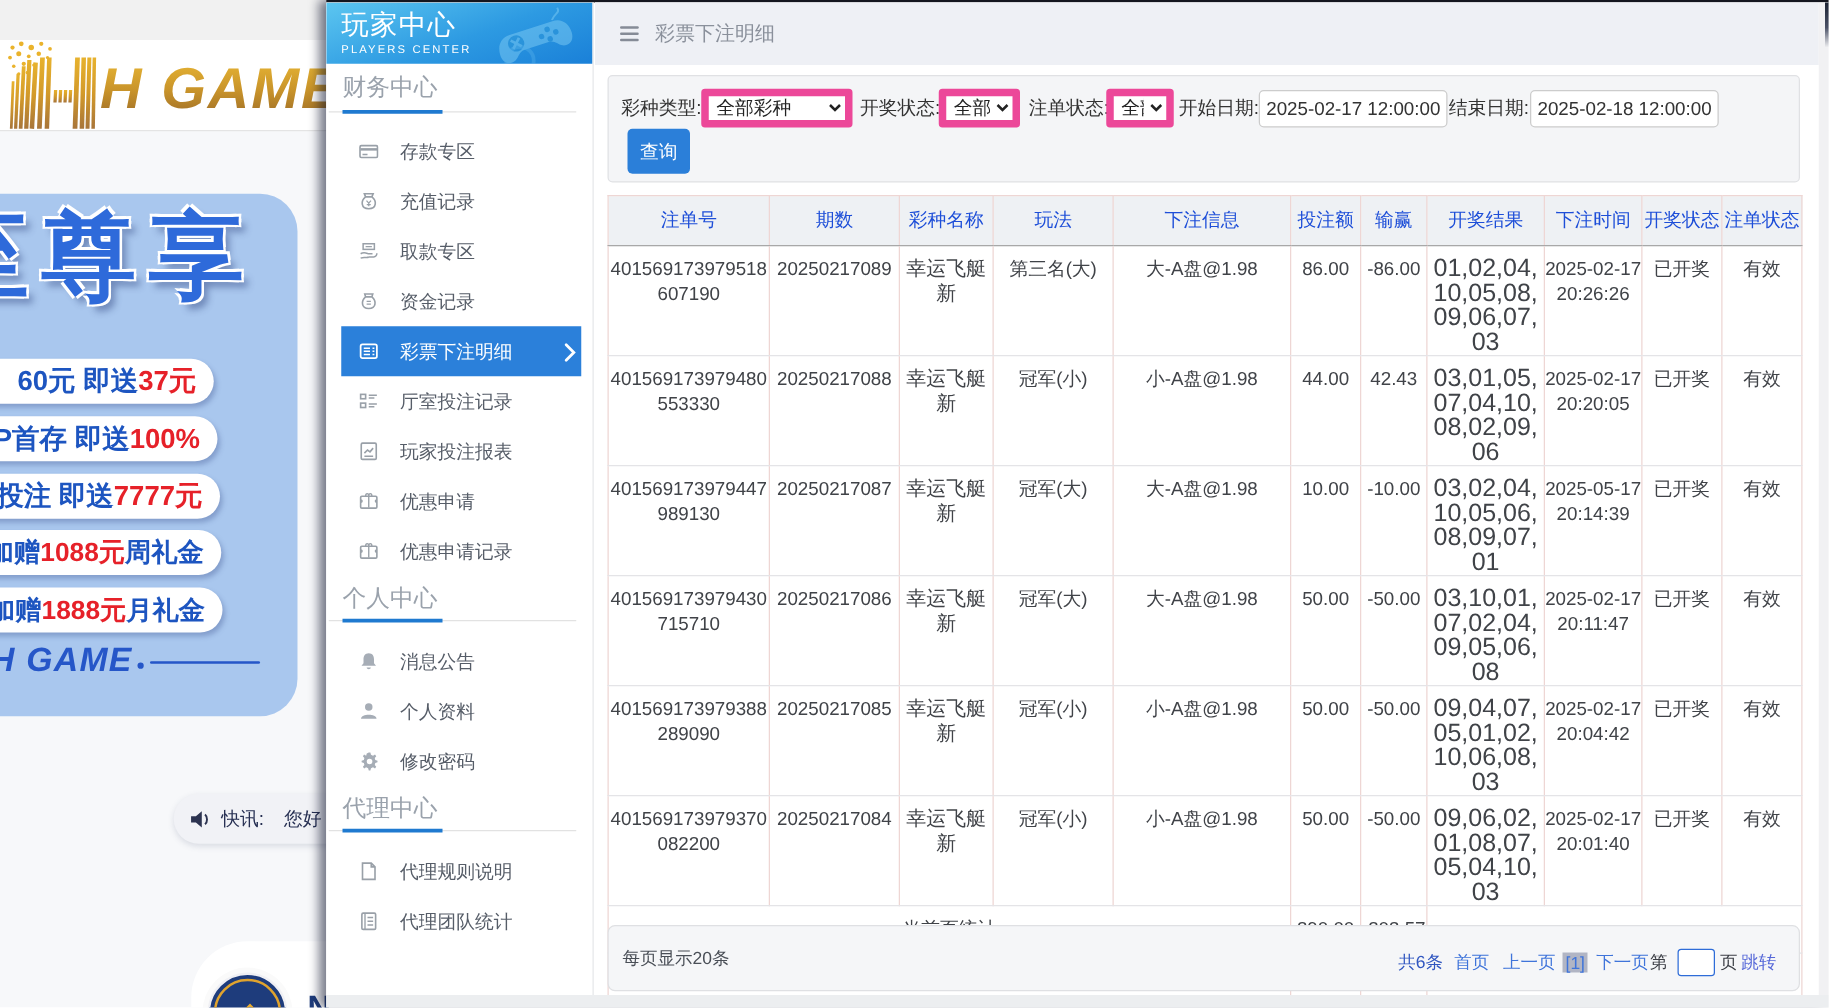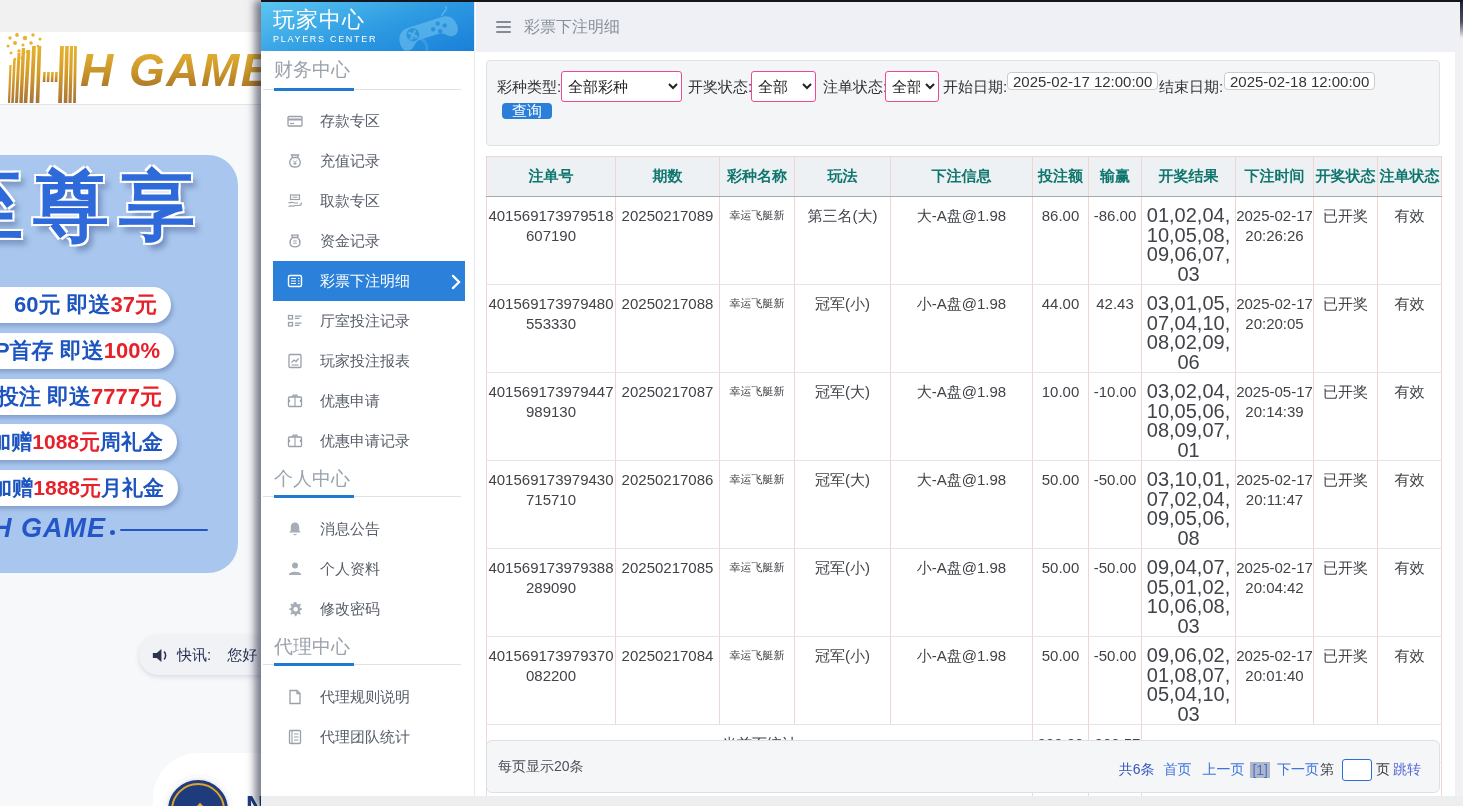--- a/index.html
+++ b/index.html
@@ -37,29 +37,29 @@
 .sitem svg{width:16px;height:16px;margin-right:17px;flex:none}
 .sitem.active{background:#2b80da;color:#fff;margin-left:12px;width:192px;padding-left:14px;position:relative}
 .sitem.active .chev{position:absolute;right:9px;top:13px;line-height:0;width:8px;height:13px}
 
 #main{position:absolute;left:215px;top:0;width:987px;height:794px;background:#fff}
 .topbar{position:absolute;left:0;top:0;width:979px;height:50px;background:#eef0f5;display:flex;align-items:center;color:#8a909b;font-size:16px}
 .burger{margin-left:20px;margin-right:13px;width:15px}
 .burger div{height:2.5px;background:#858b96;margin:2.5px 0;border-radius:1px}
 .filter{position:absolute;left:10px;top:58px;width:954px;height:86px;background:#f4f5f7;border:1px solid #e0e1e4;border-radius:4px;font-size:15px;color:#333}
 .fl{position:absolute;top:10px;height:32px;line-height:32px}
-select{height:31px;font-size:15px;font-family:"Liberation Sans",sans-serif;border:1px solid #ec4899;border-radius:3px;background:#fff;color:#222;padding:0 2px}
-.dinput{height:18px;width:151px;border:1px solid #ccc;border-radius:4px;background:#fff;font-size:15px;color:#333;display:inline-flex;align-items:center;padding-left:5px;white-space:nowrap}
-.qbtn{width:50px;height:16px;background:#2b7fd9;color:#fff;border:none;border-radius:4px;font-size:15px;display:flex;align-items:center;justify-content:center}
+select{height:31px;font-size:15px;font-family:"Liberation Sans",sans-serif;border:6px solid #ec4899;border-radius:3px;background:#fff;color:#222;padding:0 2px}
+.dinput{height:30px;width:151px;border:1px solid #ccc;border-radius:4px;background:#fff;font-size:15px;color:#333;display:inline-flex;align-items:center;padding-left:5px;white-space:nowrap}
+.qbtn{width:50px;height:36px;background:#2b7fd9;color:#fff;border:none;border-radius:4px;font-size:15px;display:flex;align-items:center;justify-content:center}
 
 table{position:absolute;left:10px;top:154px;width:955px;border-collapse:collapse;table-layout:fixed;font-size:15px;color:#404348}
-th{height:40px;background:#eef1f4;border:1px solid #eed6d4;border-bottom:1px solid #a8a8a8;font-weight:bold;color:#0f766e;padding:3px 1px}
+th{height:40px;background:#eef1f4;border:1px solid #eed6d4;border-bottom:1px solid #a8a8a8;font-weight:normal;color:#1d4ed8;padding:3px 1px}
 td{border:1px solid #eed6d4;border-top:none;border-bottom:1px solid #e4e4e7;text-align:center;vertical-align:top;padding:9px 0 0 0;line-height:19.5px;word-break:break-all}
 td.tm{word-break:normal}
-td.c3{font-size:11px}
+td.c3{font-size:16px}
 td.res{font-size:20px}
 tr.datarow{height:76px}
 tr.stat{height:38px}
 
 .pager{position:absolute;left:10px;top:738px;width:954px;height:53px;background:#f5f6f8;border:1px solid #dfe0e3;border-radius:6px;display:flex;align-items:center;justify-content:space-between;font-size:14px;color:#55595f}
 .pager .lft{margin-left:11px;color:#4a4f57}
 .pager .rgt{margin-right:18px;display:flex;align-items:center;color:#3b3e45;position:relative;top:3px}
 
 .blu{color:#3f74da}
 .cur{background:#b1b5c4;color:#3f74da;padding:0 2px}

